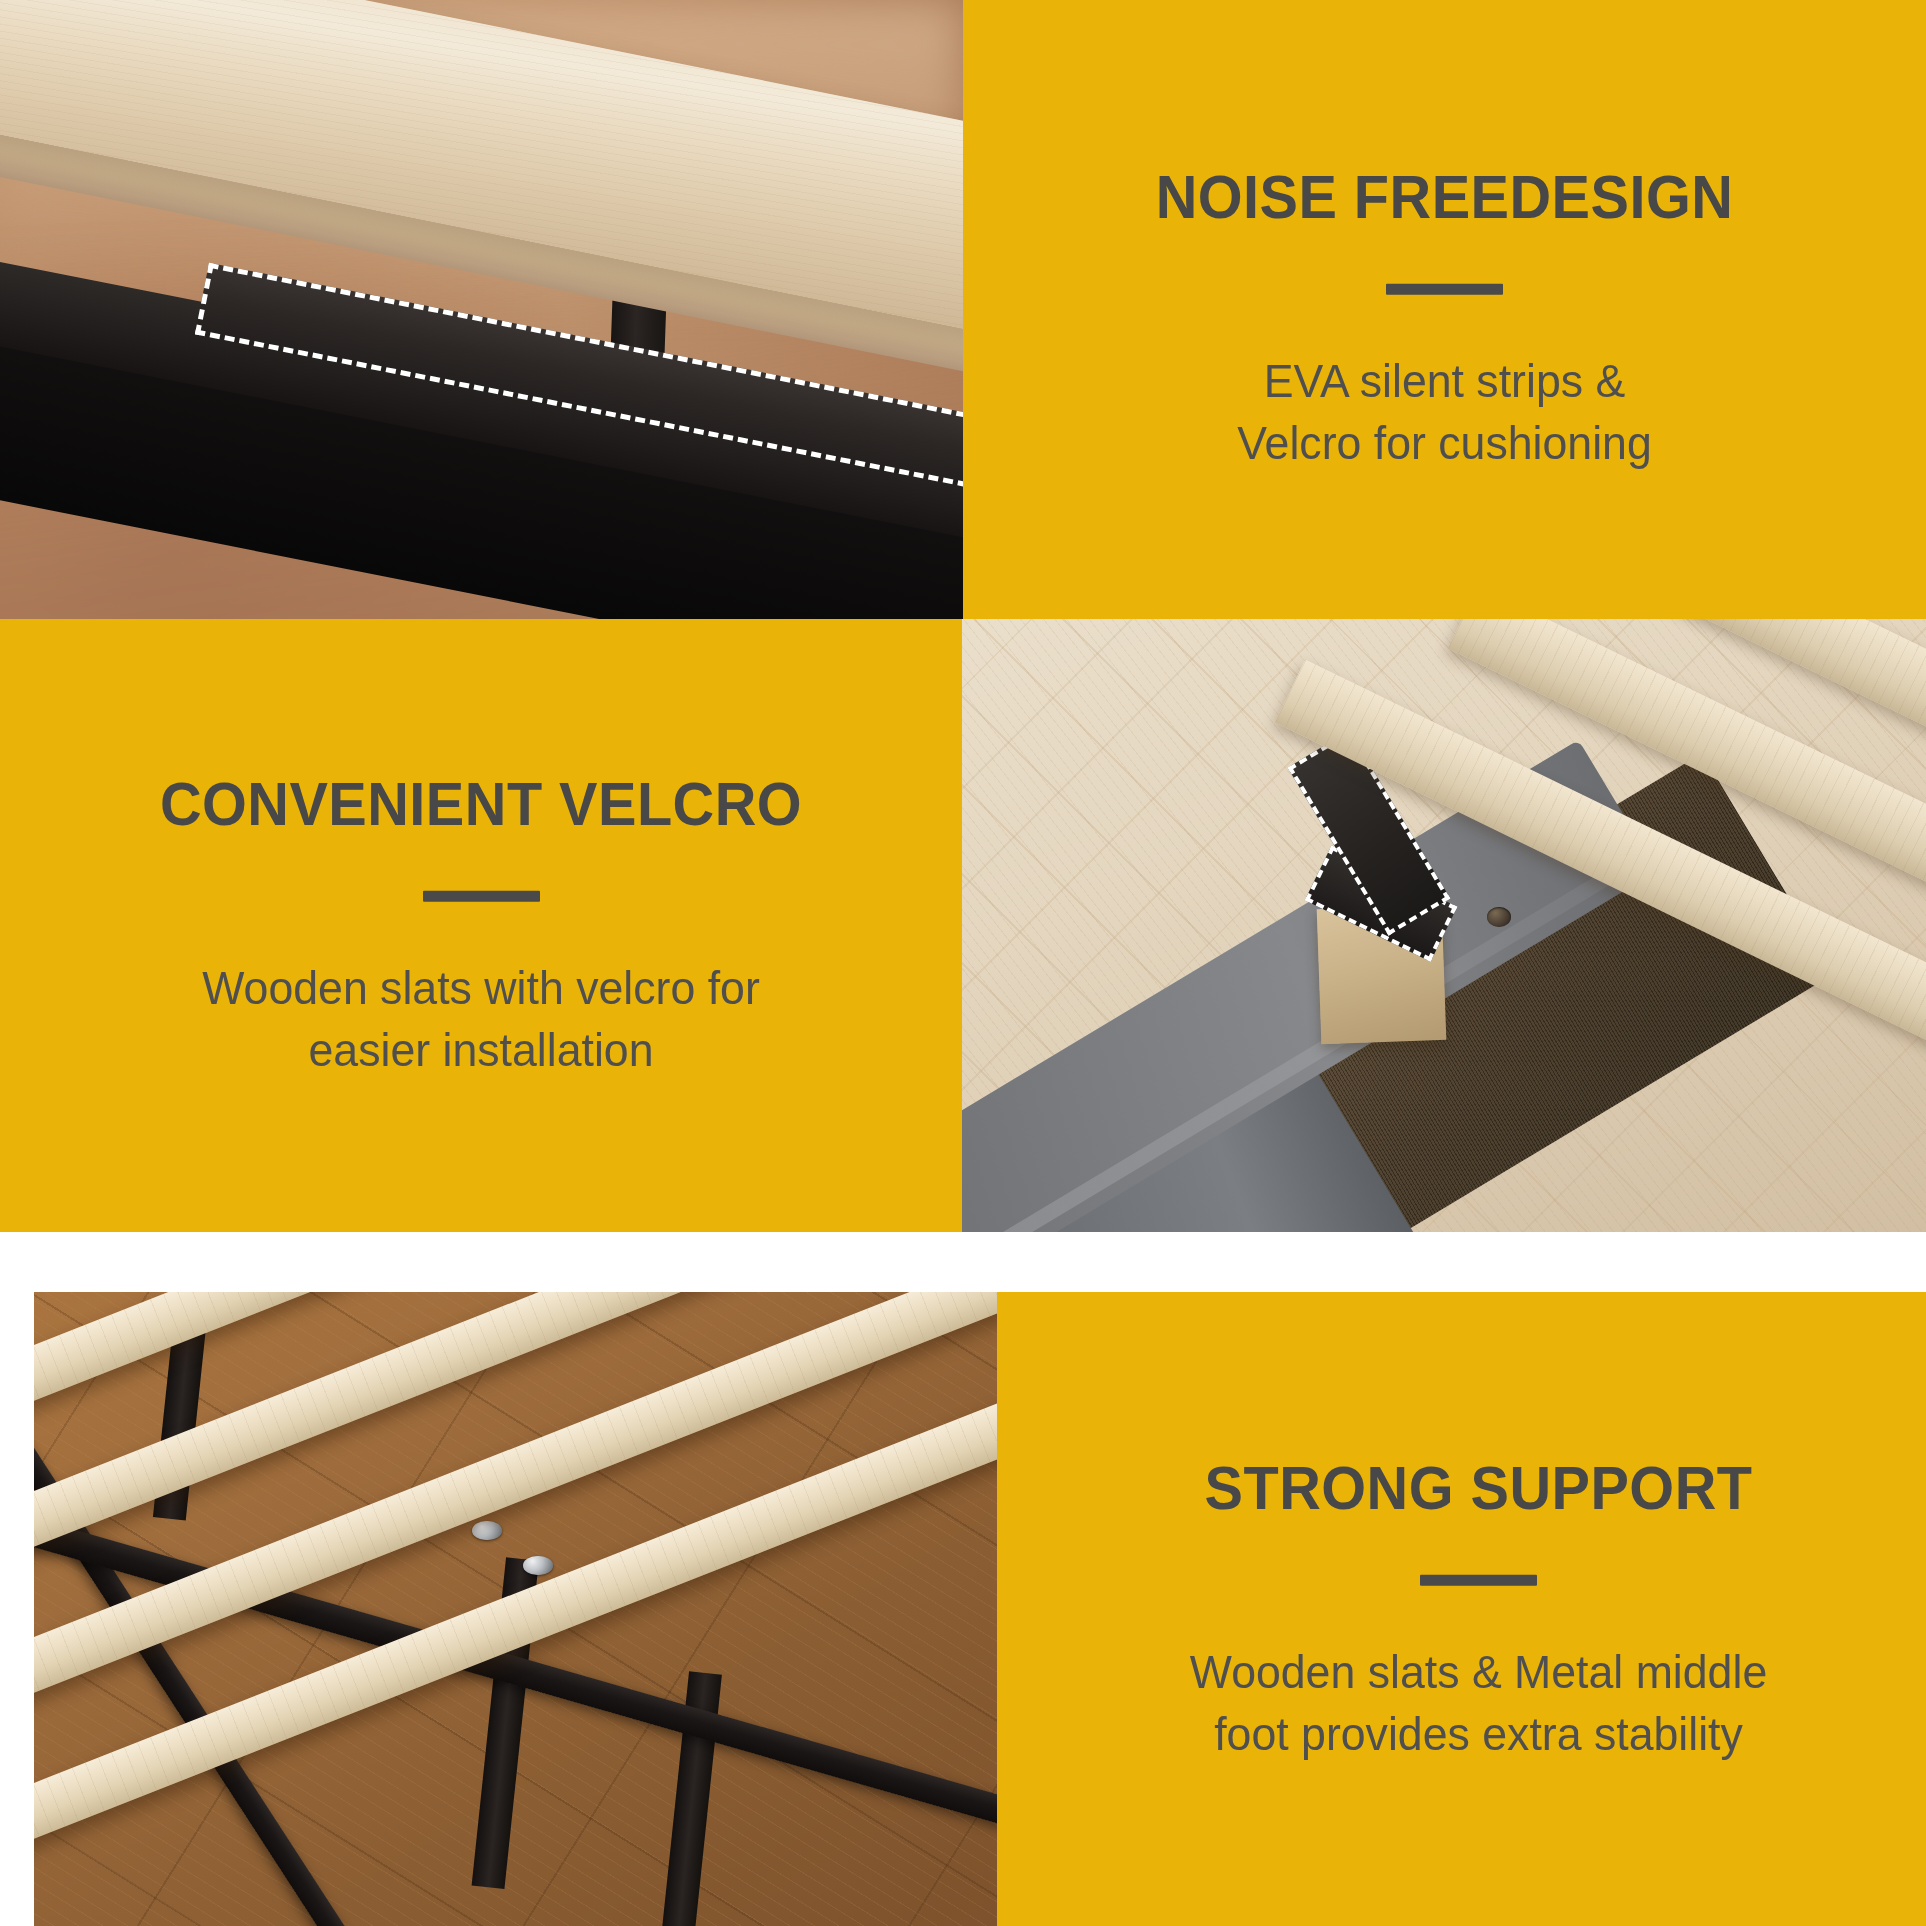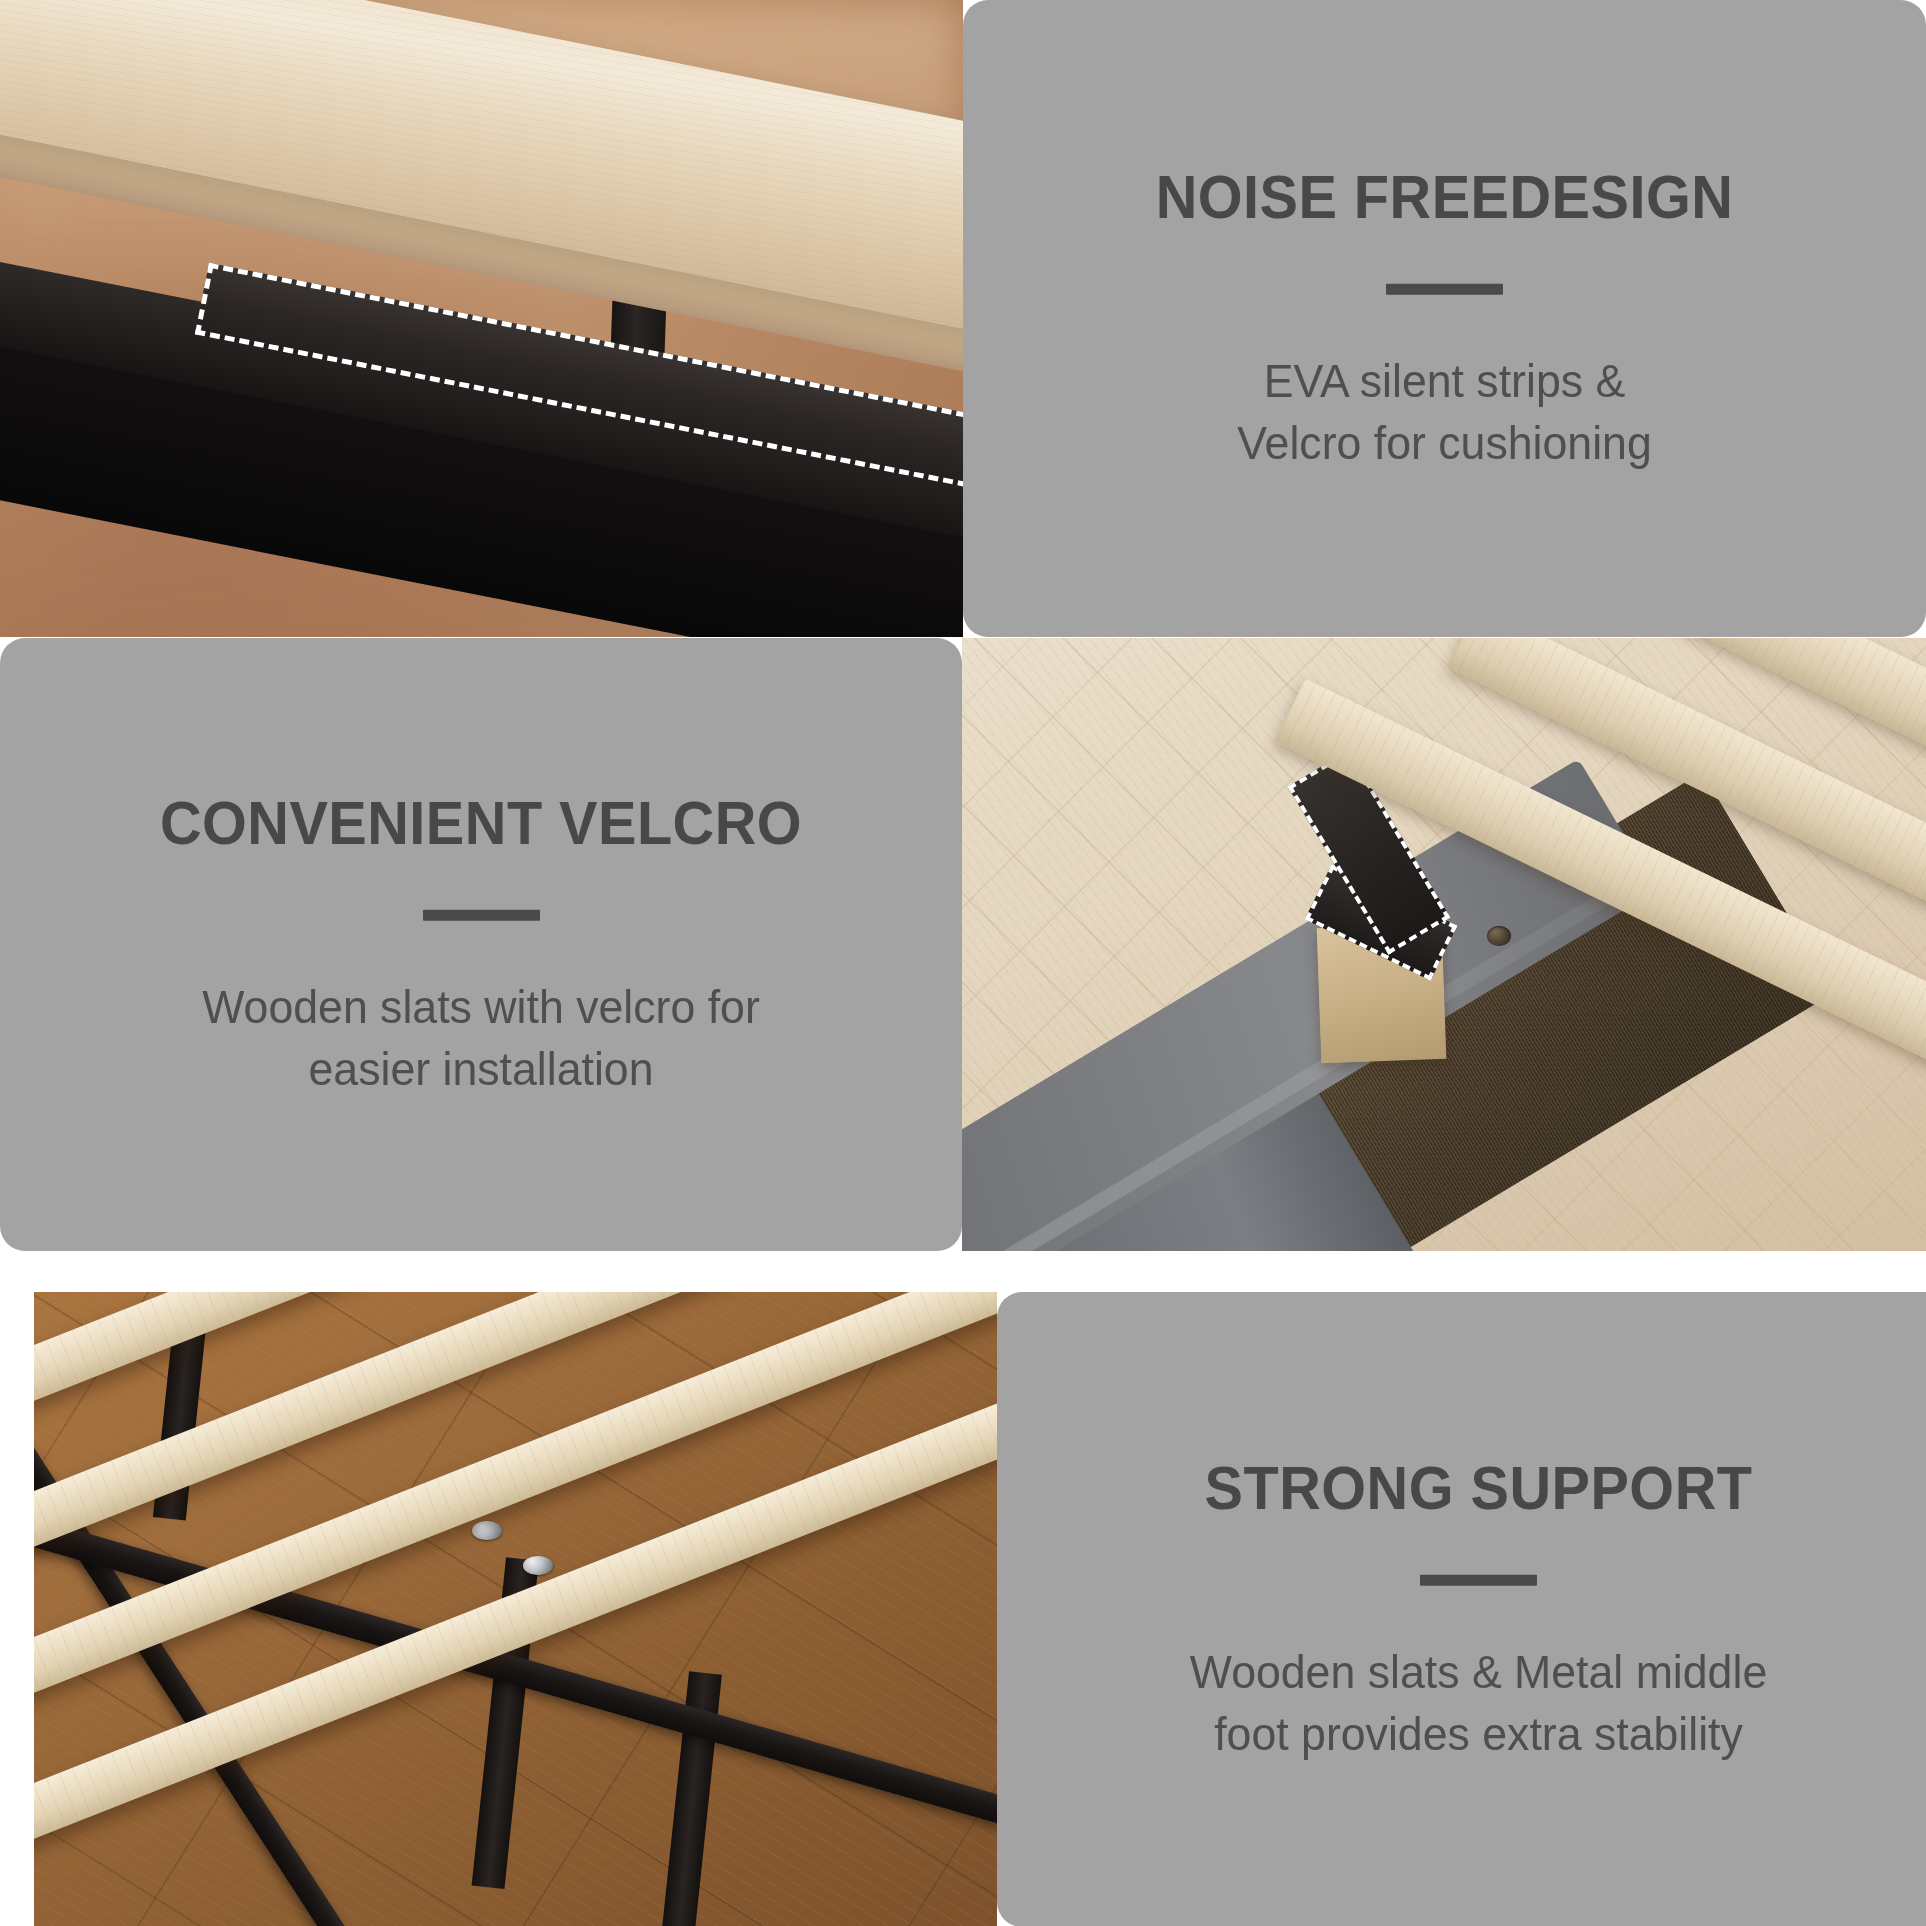--- a/index.html
+++ b/index.html
@@ -23,25 +23,25 @@
 
   
   .row {
     position: absolute;
     left: 0;
     width: 1927px;
     display: flex;
     background: #ffffff;
   }
   #row-1 { top: 0px;    height: 637px; }
-  #row-2 { top: 638px;  height: 613px; }
+  #row-2 { top: 619px;  height: 613px; }
   #row-3 { top: 1292px; height: 635px; margin-left: 34px; }
 
   .photo-cell  { position: relative; overflow: hidden; }
-  .text-cell   { position: relative; background: #a3a3a3; overflow: hidden; border-radius: 25px; }
+  .text-cell   { position: relative; background: #eab308; overflow: hidden; }
 
   #row-1 .photo-cell { width: 963px; height: 637px; }
   #row-1 .text-cell  { width: 963px; height: 637px; }
   #row-2 .text-cell  { width: 962px; height: 613px; }
   #row-2 .photo-cell { width: 964px; height: 613px; }
   #row-3 .photo-cell { width: 963px; height: 635px; }
   #row-3 .text-cell  { width: 963px; height: 635px; }
 
   
   .text-inner {

